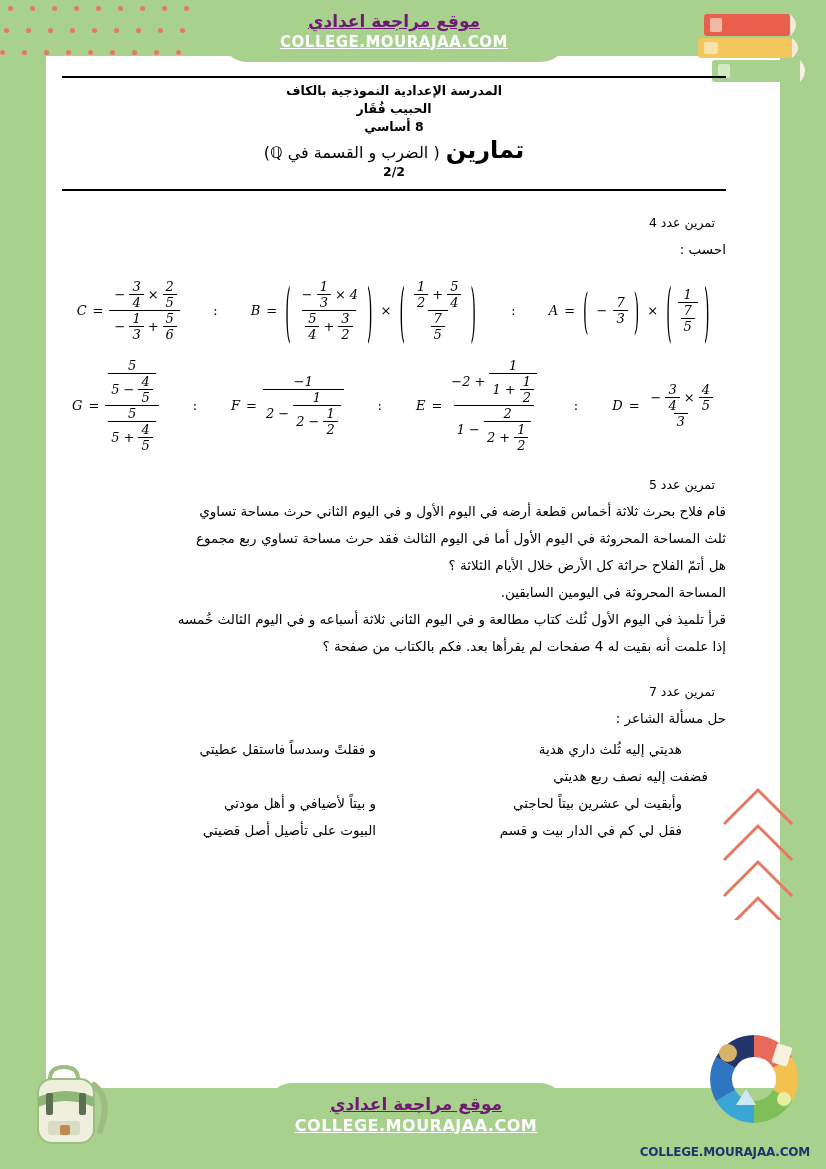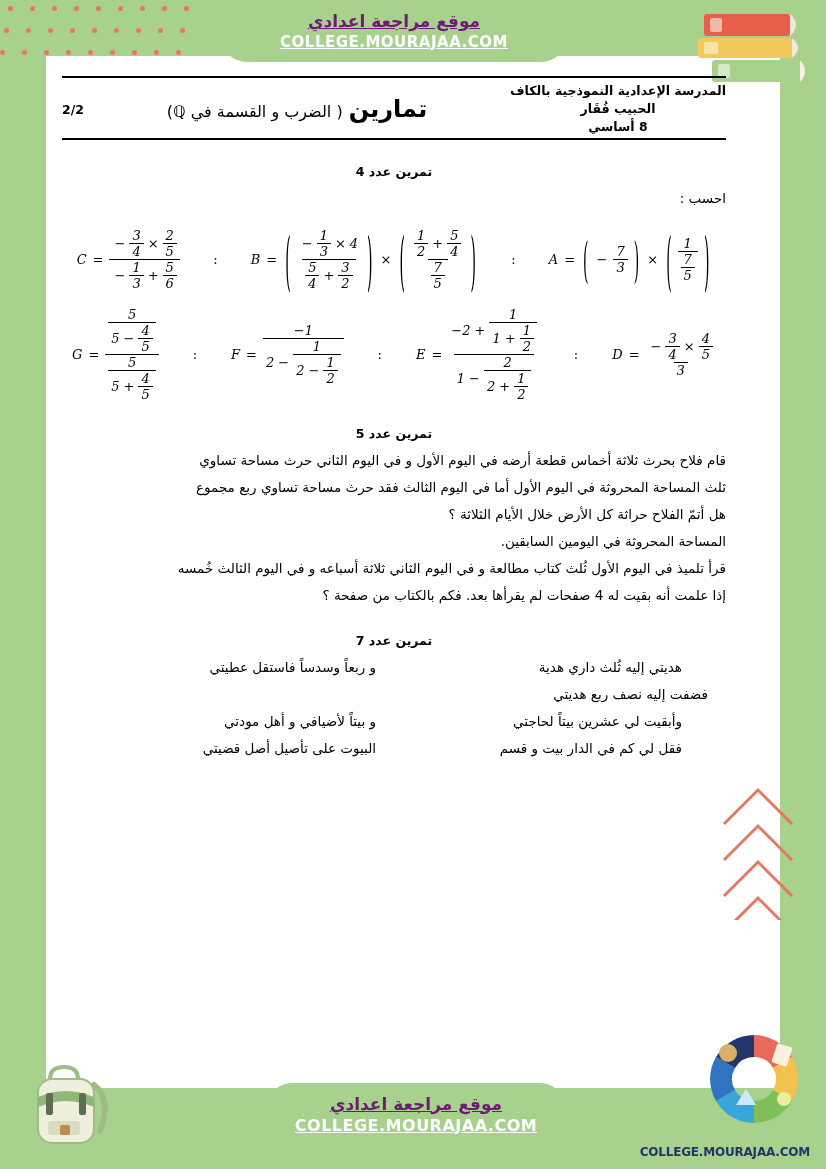--- a/index.html
+++ b/index.html
@@ -73,31 +73,32 @@
 
   
   .doc {
     position:absolute; left:62px; top:76px; width:664px;
     direction:rtl;
     color:#000;
   }
   .hdr-rule { border-top:2px solid #000; width:100%; }
   .hdr {
     display:flex; align-items:center; justify-content:space-between;
-    padding:4px 0 2px 0;
+    padding:4px 0 10px 0;
+    flex-direction:column;
   }
   .hdr-school { text-align:center; font-size:12.5px; line-height:1.45; font-weight:bold; }
   .hdr-school .l1 { font-size:12.5px; }
   .hdr-title { display:flex; align-items:baseline; gap:6px; }
   .hdr-title .big { font-size:24px; font-weight:bold; }
   .hdr-title .sub { font-size:16px; }
   .hdr-page { font-size:12.5px; font-weight:bold; direction:ltr; }
 
   .ex-title {
-    font-size:12.5px; font-weight:bold; margin:24px 0 6px 0;text-align:center;
+    font-size:12.5px; font-weight:normal; margin:24px 11px 6px 0;
   }
   .ex-line { font-size:13.5px; line-height:2.0; }
 
   
   .math-row {
     display:flex; flex-direction:row; align-items:center;
     justify-content:space-around;
     direction:ltr; margin:16px 0 4px 0;
     font-family:"DejaVu Serif","Liberation Serif",serif;
     font-style:italic; font-size:13px;
@@ -492,24 +493,25 @@
   <div class="ex-title">تمرين عدد 5</div>
   <div class="ex-line">قام فلاح بحرث ثلاثة أخماس قطعة أرضه في اليوم الأول و في اليوم الثاني حرث مساحة تساوي</div>
   <div class="ex-line">ثلث المساحة المحروثة في اليوم الأول أما في اليوم الثالث فقد حرث مساحة تساوي ربع مجموع</div>
   <div class="ex-line">هل أتمّ الفلاح حراثة كل الأرض خلال الأيام الثلاثة ؟</div>
   <div class="ex-line">المساحة المحروثة في اليومين السابقين.</div>
 
   <div class="ex-line">قرأ تلميذ في اليوم الأول ثُلث كتاب مطالعة و في اليوم الثاني ثلاثة أسباعه و في اليوم الثالث خُمسه</div>
   <div class="ex-line">إذا علمت أنه بقيت له 4 صفحات لم يقرأها بعد. فكم بالكتاب من صفحة ؟</div>
 
   <div class="ex-title">تمرين عدد 7</div>
+  <div class="ex-line">حل مسألة الشاعر :</div>
   <div class="poem" id="poem">
       <div class="poem-row">
         <div class="right">هديتي إليه ثُلث داري هدية</div>
-        <div class="left">و ربعاً وسدساً فاستقل عطيتي</div>
+        <div class="left">و فقلتً وسدساً فاستقل عطيتي</div>
       </div>
       <div class="poem-row">
         <div class="left">فضفت إليه نصف ربع هديتي</div>
       </div>
       <div class="poem-row">
         <div class="right">وأبقيت لي عشرين بيتاً لحاجتي</div>
         <div class="left">و بيتاً لأضيافي و أهل مودتي</div>
       </div>
       <div class="poem-row">
         <div class="right">فقل لي كم في الدار بيت و قسم</div>

